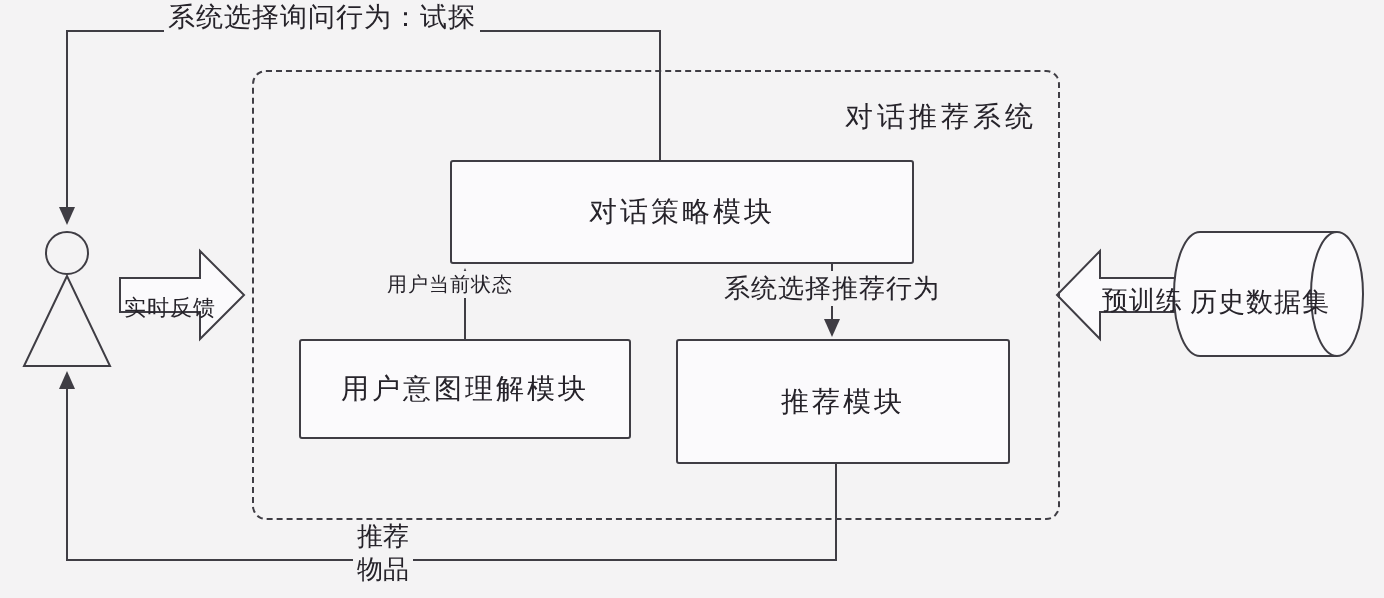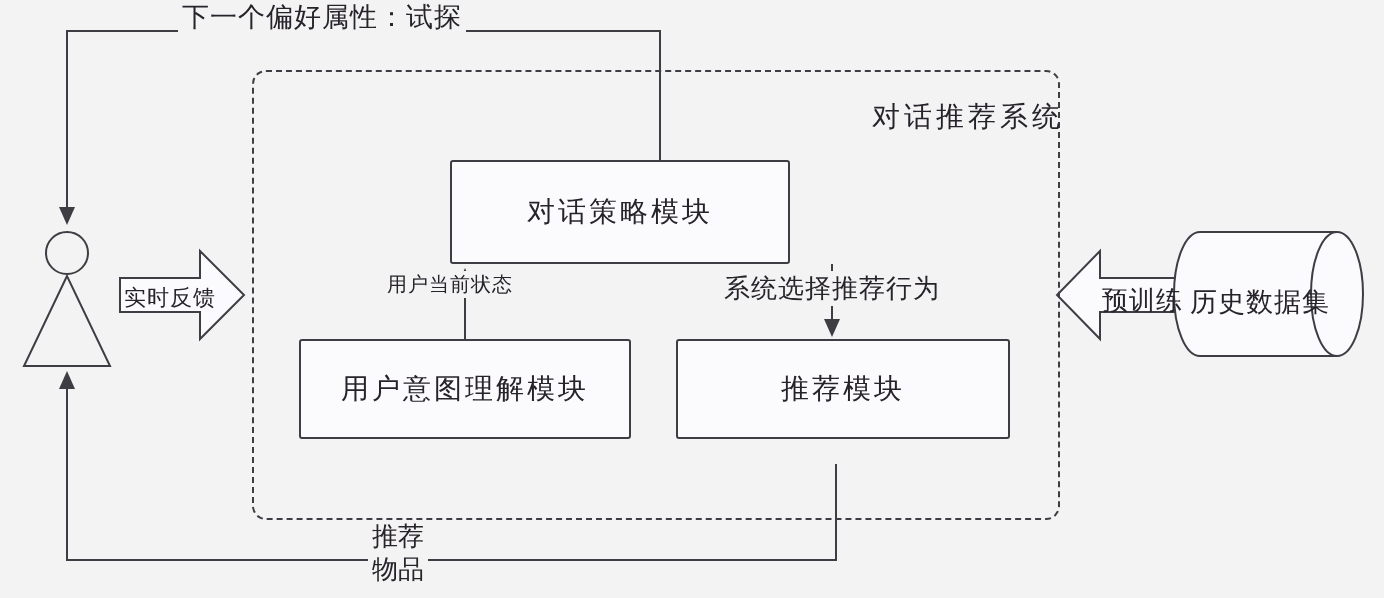--- a/index.html
+++ b/index.html
@@ -34,38 +34,38 @@
     pointer-events:none;
   }
   .module{
     position:absolute;z-index:3;
     background:var(--box-fill);
     border:2px solid var(--line);
     border-radius:3px;
     display:flex;align-items:center;justify-content:center;
     font-size:28px;letter-spacing:3px;
   }
-  .m-policy{left:450px;top:160px;width:340px;height:104px;}
+  .m-policy{left:450px;top:160px;width:464px;height:104px;}
   .m-intent{left:299px;top:339px;width:332px;height:100px;}
-  .m-recommend{left:676px;top:339px;width:334px;height:100px;text-align:right;}
+  .m-recommend{left:676px;top:339px;width:334px;height:125px;text-align:right;}
   .label{position:absolute;z-index:3;white-space:nowrap;}
   .mask{background:var(--background);padding:0 4px;}
   .top-annotation{
     left:150px;top:2px;width:344px;
     text-align:center;font-size:27px;line-height:31px;letter-spacing:1px;
   }
   .top-annotation span{display:inline-block;}
-  .system-title{left:845px;top:98px;font-size:28px;letter-spacing:4px;margin-left:27px;}
+  .system-title{left:845px;top:98px;font-size:28px;letter-spacing:4px;}
   .user-state{left:383px;top:271px;font-size:20px;letter-spacing:1px;}
   .recommend-action{left:720px;top:271px;font-size:26px;letter-spacing:1px;}
-  .feedback-lbl{left:124px;top:283px;font-size:22px;letter-spacing:1px;}
+  .feedback-lbl{left:124px;top:293px;font-size:22px;letter-spacing:1px;}
   .pretrain-lbl{left:1102px;top:283px;font-size:26px;letter-spacing:1px;}
   .dataset-lbl{left:1190px;top:284px;font-size:27px;letter-spacing:1px;}
   .recommend-items{
-    left:352px;top:520px;width:92px;
+    left:337px;top:520px;width:92px;
     text-align:center;font-size:26px;line-height:33px;
   }
   .recommend-items span{display:inline-block;}
 </style>
 </head>
 <body>
 
 <div class="canvas">
 
   <svg class="layer" width="1384" height="598" viewBox="0 0 1384 598">
@@ -107,21 +107,21 @@
     <span>对话策略模块</span>
   </div>
   <div class="module m-intent">
     <span>用户意图理解模块</span>
   </div>
   <div class="module m-recommend">
     <span>推荐模块</span>
   </div>
 
   <div class="label top-annotation">
-    <span class="mask">下一个偏好属性：试探</span><br>
+    <span class="mask">系统选择询问行为：试探</span><br>
   </div>
 
   <div class="label user-state mask">用户当前状态</div>
   <div class="label recommend-action mask">系统选择推荐行为</div>
 
   <div class="label feedback-lbl">实时反馈</div>
   <div class="label pretrain-lbl">预训练</div>
 
   <div class="label dataset-lbl">历史数据集</div>
 

